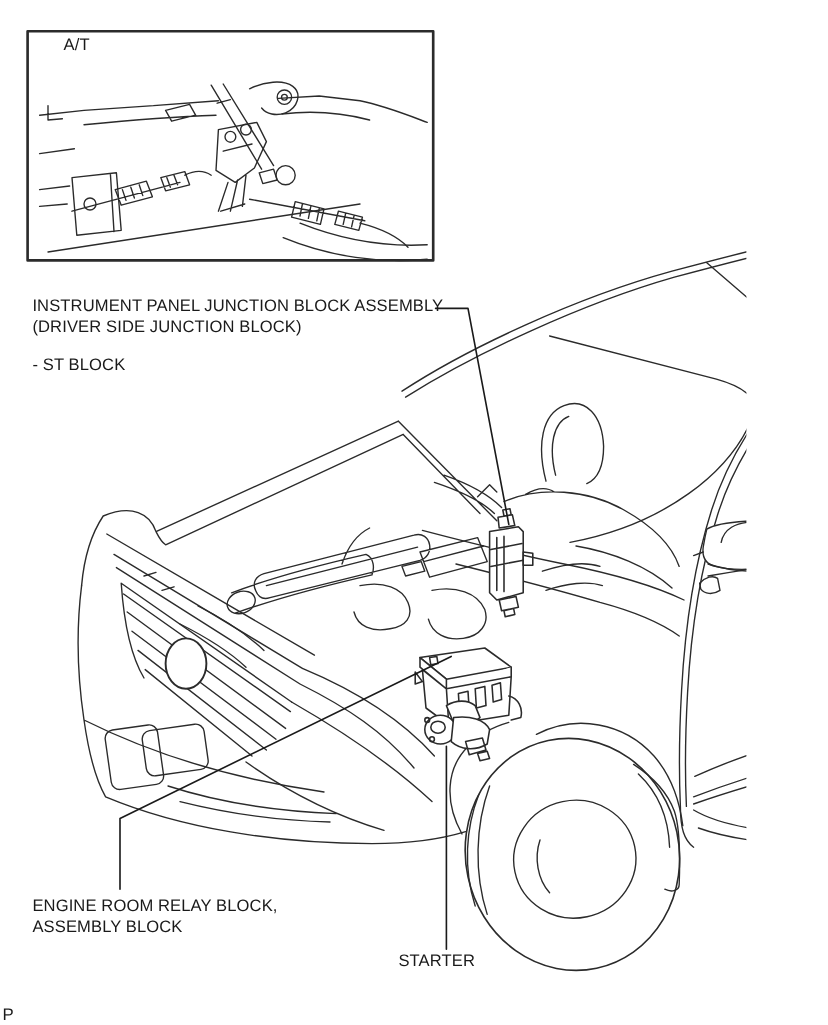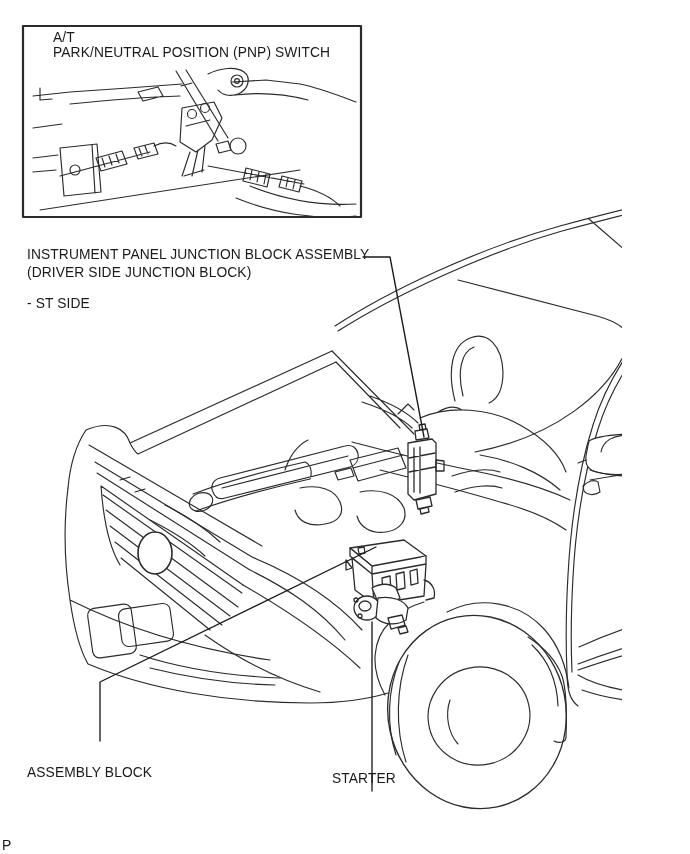--- a/index.html
+++ b/index.html
@@ -226,24 +226,24 @@
 
       <g stroke="#1a1a1a" stroke-width="1.35">
         <path d="M363,257 L390,257 L424,437"></path>
         <path d="M100,741 L100,682 L376,547"></path>
         <path d="M372,622 L372,791"></path>
       </g>
     </g>
   </svg>
 
   <div class="lbl" style="left:53px;top:29px">A/T</div>
-  <div class="lbl" style="left:53px;top:44px">PARK/NEUTRAL POSITION (PNP) SWITCH</div>
 
   <div class="lbl" style="left:27px;top:246px">INSTRUMENT PANEL JUNCTION BLOCK ASSEMBLY</div>
   <div class="lbl" style="left:27px;top:264px">(DRIVER SIDE JUNCTION BLOCK)</div>
-  <div class="lbl" style="left:27px;top:295px">- ST SIDE</div>
-
+  <div class="lbl" style="left:27px;top:295px">- ST BLOCK</div>
+
+  <div class="lbl" style="left:27px;top:746px">ENGINE ROOM RELAY BLOCK,</div>
   <div class="lbl" style="left:27px;top:764px">ASSEMBLY BLOCK</div>
 
-  <div class="lbl" style="left:332px;top:770px">STARTER</div>
+  <div class="lbl" style="left:332px;top:792px">STARTER</div>
 
   <div class="marker" style="left:2px;top:837px">P</div>
 </div>
 
 </body></html>

